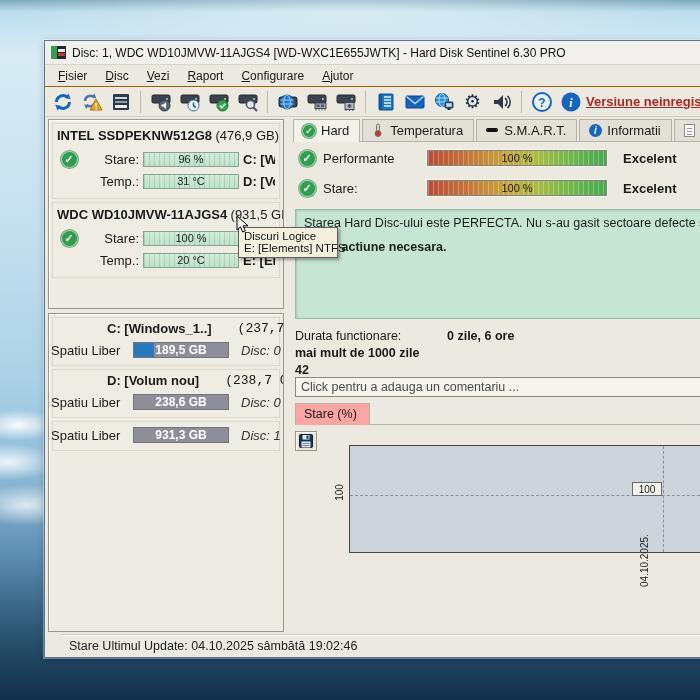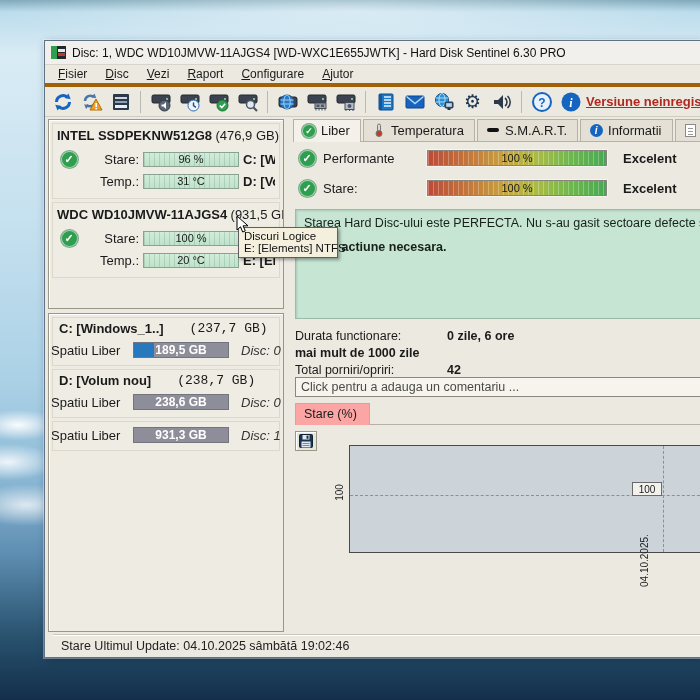--- a/index.html
+++ b/index.html
@@ -32,21 +32,21 @@
   .titlebar { height:24px; background:#f2f0ec; border-bottom:1px solid #d8d4cc;
     display:flex; align-items:center; padding:0 6px; gap:6px; }
   .titlebar .title { font-size:12px; color:#111; white-space:nowrap; }
   .appicon { width:15px; height:13px; position:relative; background:#23282e; flex:0 0 auto; }
   .appicon i { position:absolute; display:block; }
   .appicon .g { left:0; top:0; bottom:0; width:6px; background:#2f9e4e; }
   .appicon .w { left:7px; top:3px; right:1px; height:3px; background:#e8e8e8; }
   .appicon .r { left:7px; top:7px; right:1px; height:3px; background:#c03a2a; }
 
   .menubar { height:22px; background:#ece9e1; display:flex; align-items:center;
-    padding:0 4px; border-bottom:4px solid #a16207; }
+    padding:0 4px; border-bottom:1px solid #a16207; }
   .menubar .mi { padding:3px 9px; cursor:default; }
 
   .toolbar { height:30px; display:flex; align-items:center; padding:0 4px;
     border-bottom:1px solid #cfccc2; background:#ece9e1; gap:2px; }
   .tsep { width:1px; height:22px; background:#bdb9ae; margin:0 4px; flex:0 0 auto; }
   .tbtn { width:27px; height:26px; display:flex; align-items:center; justify-content:center; flex:0 0 auto; }
   .tbtn svg { display:block; }
   .glyphbtn { font-size:19px; line-height:1; color:#1b3550; }
   .unreg { margin-left:auto; padding-right:2px; color:#b02820; font-weight:bold;
     text-decoration:underline; white-space:nowrap; font-size:13px; }
@@ -75,21 +75,21 @@
     color:#fff; font-size:11px; font-weight:bold; display:flex; align-items:center;
     justify-content:center; margin:0 auto; }
   .gbar { position:relative; height:15px; border:1px solid #8aa291;
     background:
       repeating-linear-gradient(90deg, rgba(120,170,135,.35) 0 1px, transparent 1px 5px),
       linear-gradient(180deg,#d2ecda,#bfe2cb);
     font-size:11px; display:flex; align-items:center; justify-content:center; }
 
   .pcard { position:relative; margin:3px 3px 0 3px; padding:3px 2px 5px 2px;
     background:#efece4; border:1px solid #dcd8cd; }
-  .phead { display:flex; white-space:nowrap; margin-bottom:4px; padding-left:4px; }
+  .phead { display:flex; white-space:nowrap; margin-bottom:4px; padding-left:4px;margin-left:48px; }
   .phead b { font-size:13px; }
   .phead .sz { margin-left:26px; font-size:13px;font-family:Liberation Mono, monospace; }
   .prow { display:grid; grid-template-columns:76px 96px 1fr; align-items:center;
     height:20px; column-gap:6px; white-space:nowrap; margin-left:-4px; }
   .prow .flbl { font-size:13px; overflow:hidden; }
   .prow .dn { font-style:italic; color:#333; font-size:13px; padding-left:6px; }
   .kbar { position:relative; height:16px; border:1px solid #74747e; background:#8e8e9a;
     color:#fff; font-weight:bold; font-size:12px; display:flex; align-items:center;
     justify-content:center; overflow:hidden; }
   .kbar .used { position:absolute; left:0; top:0; bottom:0; background:#2878be; }
@@ -149,21 +149,21 @@
   .hgrid { position:absolute; left:0; right:0; top:49px; border-top:1px dashed #8a9098; }
   .vgrid { position:absolute; top:0; bottom:0; left:313px; border-left:1px dashed #8a9098; }
   .ptlabel { position:absolute; left:282px; top:36px; width:30px; height:14px; background:#f2f1ec;
     border:1px solid #6a6a6a; font-size:10px; display:flex; align-items:center; justify-content:center; }
   .ytick { position:absolute; left:44px; top:368px; font-size:10px; color:#222;
     transform:rotate(-90deg); transform-origin:center; }
   .xdate { position:absolute; left:352px; top:468px; font-size:10px; color:#222;
     transform:rotate(-90deg); transform-origin:left top; white-space:nowrap; }
 
   
-  .statusbar { position:absolute; left:8px; right:0; bottom:0; height:23px; background:#ece9e1;
+  .statusbar { position:absolute; left:16px; right:0; bottom:0; height:23px; background:#ece9e1;
     border-top:1px solid #cac6bb; box-shadow:inset 0 1px 0 #fff;
     display:flex; align-items:center; padding:0 8px; font-size:12.5px; color:#222; }
 
   
   .tooltip { position:absolute; left:193px; top:186px; width:100px; z-index:60;
     background:#f4f0dd; border:1px solid #5f5f5f; box-shadow:2px 2px 3px rgba(0,0,0,.35);
     padding:2px 5px 3px 5px; font-size:11.5px; color:#111; white-space:nowrap; }
   .cursor { position:absolute; left:191px; top:174px; z-index:61; }
 </style>
 </head>
@@ -423,21 +423,21 @@
         </div>
 
       </div>
     </div>
 
     <div class="rcol">
 
       <div class="tabbar">
         <span class="tab active">
           <span class="ticon chk small">✓</span>
-          <span>Liber</span>
+          <span>Hard</span>
         </span>
         <span class="tab">
           <span class="ticon">
             <svg width="10" height="14">
                 <rect x="3.5" y="1" width="3" height="8" rx="1.5" fill="#d8d8d8" stroke="#777"></rect>
                 <circle cx="5" cy="10.5" r="3" fill="#c03a2a" stroke="#777"></circle>
               </svg>
           </span>
           <span>Temperatura</span>
         </span>
@@ -485,21 +485,20 @@
       </div>
 
       <div class="inforow" style="top:208px">
         <span>Durata functionare:</span>
         <b>0 zile, 6 ore</b>
       </div>
       <div class="inforow" style="top:225px">
         <b>mai mult de 1000 zile</b>
       </div>
       <div class="inforow" style="top:242px">
-        <span>Total porniri/opriri:</span>
         <b>42</b>
       </div>
 
       <input class="comment" type="text" placeholder="Click pentru a adauga un comentariu ..." style="">
 
       <div class="charttab">Stare (%)</div>
       <div class="chartline"></div>
 
       <div class="savebtn">
         <svg width="14" height="14">

